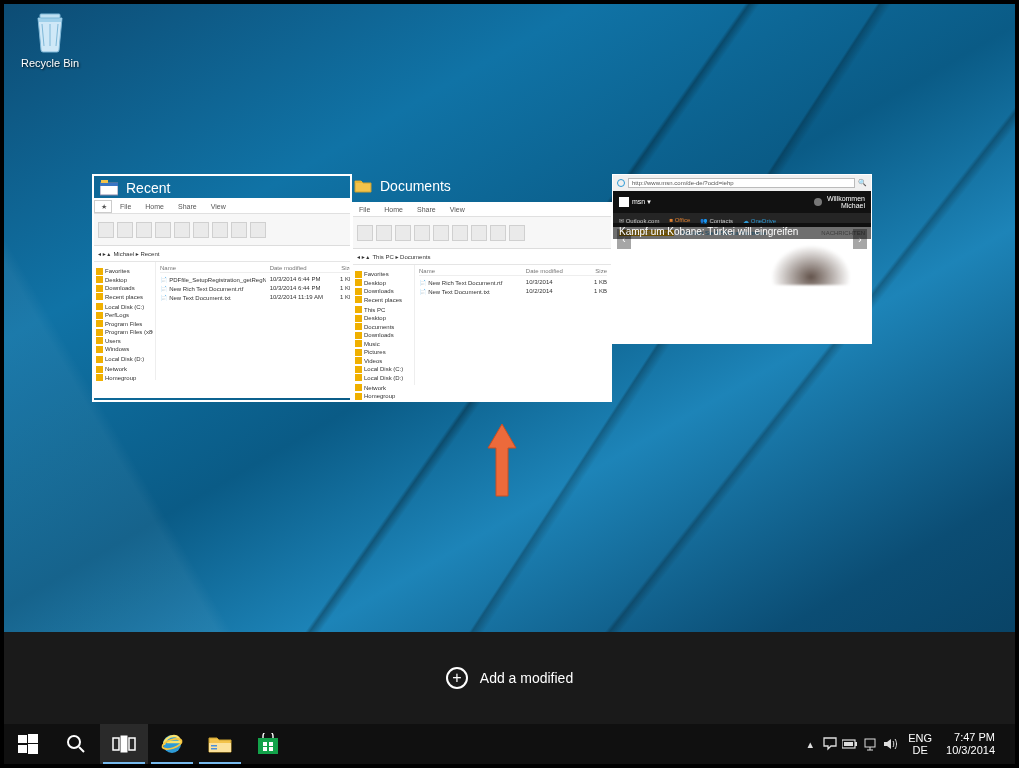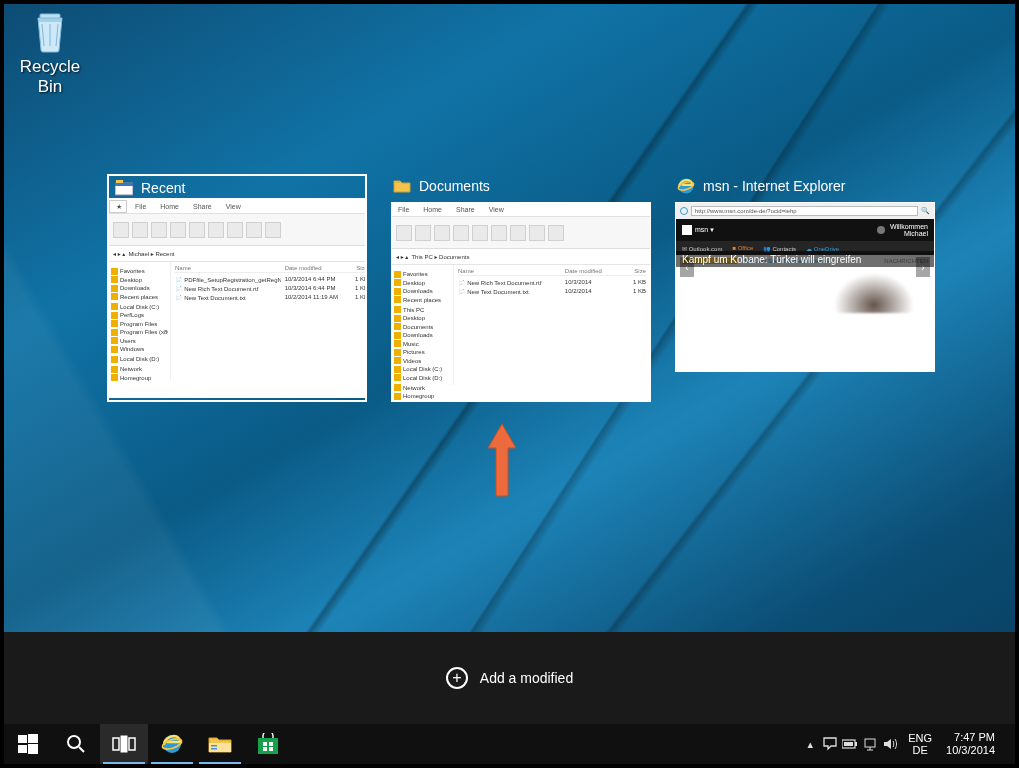--- a/index.html
+++ b/index.html
@@ -13,25 +13,25 @@
     position: absolute; inset: 0;
     background:
       linear-gradient(125deg, rgba(0,0,0,0) 48%, rgba(0,0,0,.3) 48.3%, rgba(0,0,0,0) 49%) ,
       linear-gradient(123deg, rgba(0,0,0,0) 58%, rgba(0,0,0,.25) 58.2%, rgba(0,0,0,0) 59%) ,
       linear-gradient(128deg, rgba(0,0,0,0) 68%, rgba(0,0,0,.25) 68.3%, rgba(0,0,0,0) 69%),
       linear-gradient(60deg, rgba(255,255,255,.05) 20%, rgba(255,255,255,0) 21%),
       linear-gradient(150deg, #0d4c74 0%, #1073a6 25%, #0a5b86 45%, #1d84b8 60%, #0b4d74 80%, #073b5a 100%);
   }
 
   .desktop-icons { position: absolute; left: 10px; top: 6px; }
-  .dicon { width: 72px; text-align: center; color: #fff; font-size: 17px; text-shadow: 1px 1px 2px rgba(0,0,0,.8); margin-bottom: 22px; cursor: default; }
+  .dicon { width: 72px; text-align: center; color: #fff; font-size: 11px; text-shadow: 1px 1px 2px rgba(0,0,0,.8); margin-bottom: 22px; cursor: default; }
   .dicon .glyph { width: 44px; height: 44px; margin: 0 auto 3px; display:flex; align-items:center; justify-content:center; }
 
   
-  .taskview { position: absolute; left: 103px; top: 170px; display: flex; gap: 24px; }
+  .taskview { position: absolute; left: 88px; top: 170px; display: flex; }
   .thumb { width: 260px; }
   .thumb .title { display: flex; align-items: center; gap: 8px; color: #fff; font-size: 14px; height: 24px; margin-bottom: 4px; padding-left:2px;}
   .thumb .title .ticon { width: 18px; height: 18px; display:flex; align-items:center; justify-content:center; }
   .thumb .preview { width: 260px; height: 200px; background: #fff; border: 1px solid rgba(255,255,255,.2); overflow: hidden; position: relative; font-size:6px; color:#333; }
   .thumb.sel .preview { outline: 2px solid #fff; }
   .thumb.sel { border:2px solid #fff; padding:0; }
   .thumb.sel .title{ padding:3px 6px 3px; margin-bottom:0;}
   .thumb.sel .preview{ border:none; width:256px; height:196px;}
   .exp-tabs{height:14px;background:#fff;display:flex;gap:2px;border-bottom:1px solid #e0e0e0;}
   .exp-tabs span{font-size:7px;color:#555;padding:0 6px;line-height:14px;}
@@ -353,30 +353,20 @@
                   <span class="c2">10/2/2014</span>
                   <span class="c3">1 KB</span>
                 </div>
               </div>
           </div>
         </div>
       </div>
     </div>
 
     <div class="thumb" style="width:262px">
-      <div class="title">
-        <span class="ticon">
-          <svg width="18" height="18" viewBox="0 0 18 18">
-              <circle cx="9" cy="9" r="7.5" fill="#2e9bd6"></circle>
-              <path d="M2 10c0-4 4-7 8-7 3 0 5 2 5 5H5" fill="none" stroke="#fbe36b" stroke-width="2"></path>
-              <ellipse cx="9" cy="9" rx="8" ry="3.5" fill="none" stroke="#f5c642" stroke-width="1.5" transform="rotate(-18 9 9)"></ellipse>
-            </svg>
-        </span>
-        <span>msn - Internet Explorer</span>
-      </div>
       <div class="preview" style="height:170px">
         <div class="ie-top">
           <span style="width:8px;height:8px;border:1px solid #2e9bd6;border-radius:50%"></span>
           <div class="ie-addr">http://www.msn.com/de-de/?ocid=iehp</div>
           <span style="font-size:7px">🔍</span>
         </div>
         <div class="ie-black">
           <span style="display:flex;align-items:center;gap:3px">
               <svg width="10" height="10">
                 <rect width="10" height="10" fill="#fff"></rect>

